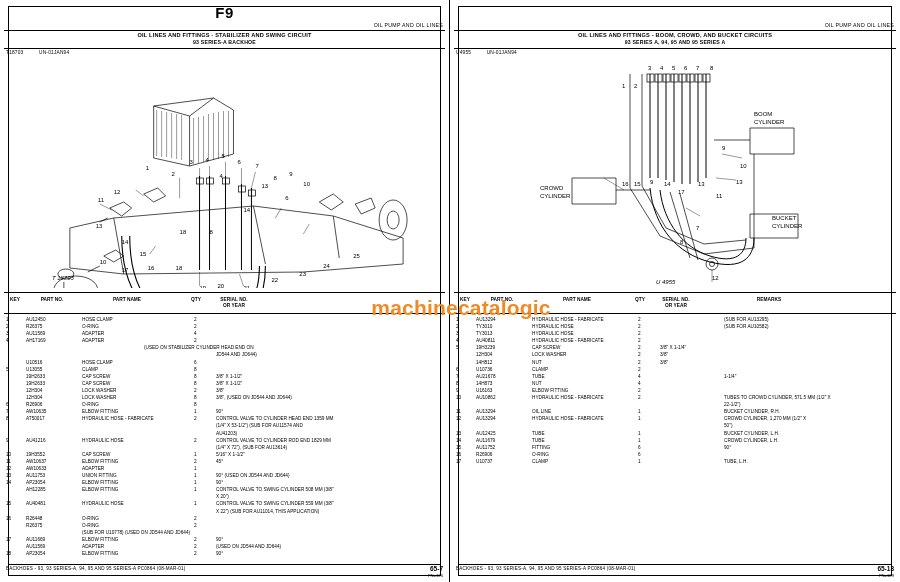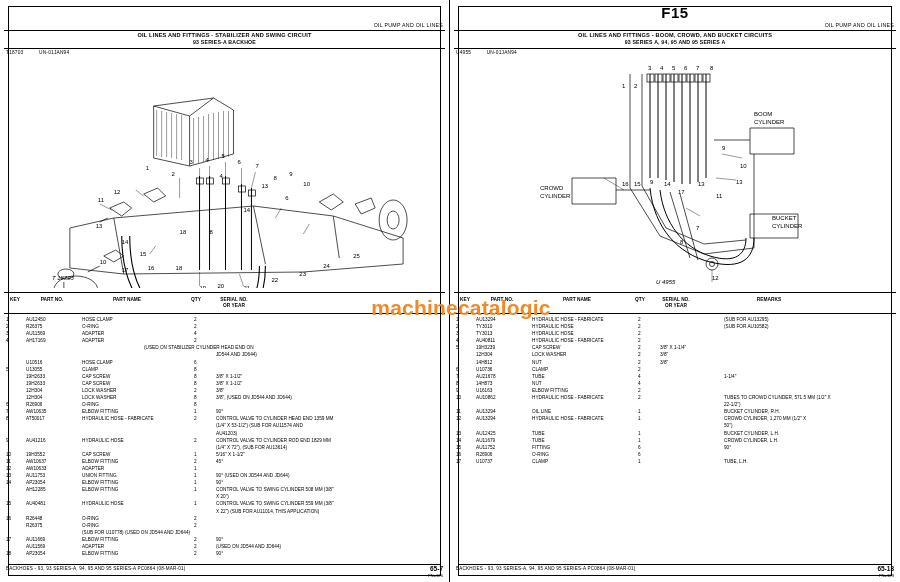--- a/index.html
+++ b/index.html
@@ -48,20 +48,21 @@
     font-size:21px;font-weight:bold;color:#f08a24;letter-spacing:.2px;
     z-index:50;pointer-events:none;font-family:"Liberation Sans", sans-serif;
   }
 </style>
 </head>
 <body>
 
 <div class="page left">
   <div class="inner"></div>
 
+  <div class="fig-no">F9</div>
   <div class="hdr-right">OIL PUMP AND OIL LINES</div>
   <div class="hdr-rule"></div>
   <div class="title-block">
     <div class="t1">OIL LINES AND FITTINGS - STABILIZER AND SWING CIRCUIT</div>
     <div class="t2">93 SERIES-A BACKHOE</div>
   </div>
   <div class="hdr-rule2"></div>
   <div class="codes">
     <span>T18703</span>
     <span>UN-01JAN94</span>
@@ -390,21 +391,20 @@
     <div class="fp">
       <span>65-7</span>
       <small>PN=125</small>
     </div>
   </div>
 </div>
 
 <div class="page right">
   <div class="inner"></div>
 
-  <div class="fig-no">F15</div>
   <div class="hdr-right">OIL PUMP AND OIL LINES</div>
   <div class="hdr-rule"></div>
   <div class="title-block">
     <div class="t1">OIL LINES AND FITTINGS - BOOM, CROWD, AND BUCKET CIRCUITS</div>
     <div class="t2">93 SERIES A, 94, 95 AND 95 SERIES A</div>
   </div>
   <div class="hdr-rule2"></div>
   <div class="codes">
     <span>U4955</span>
     <span>UN-01JAN94</span>

